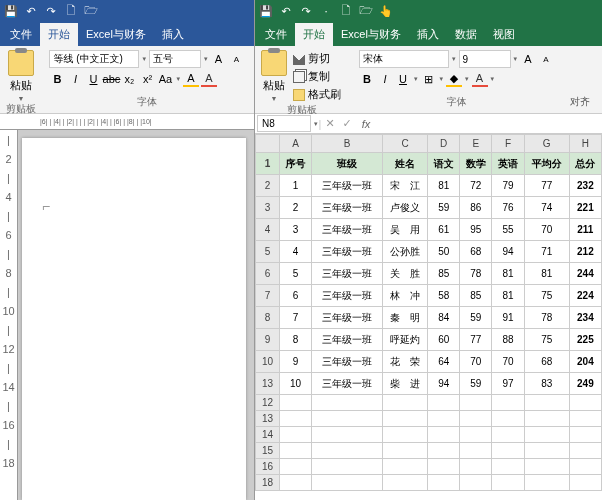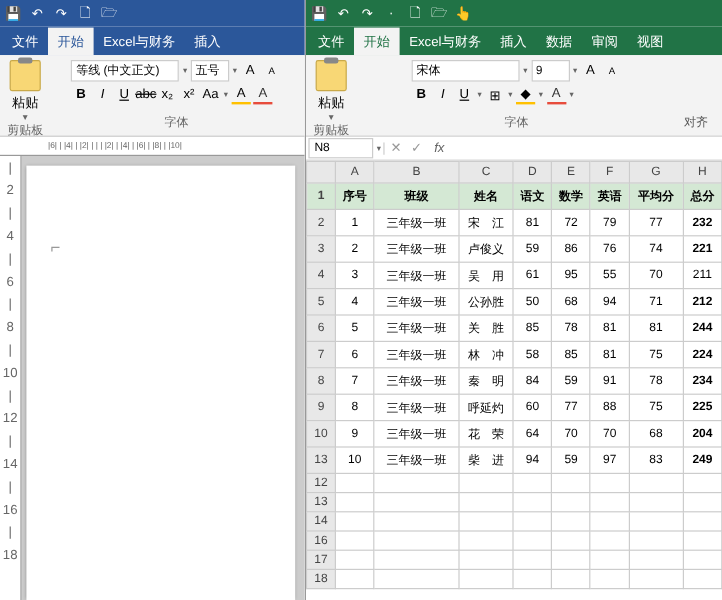--- a/index.html
+++ b/index.html
@@ -27,21 +27,21 @@
 .minibtns{display:flex;flex-direction:column;gap:1px;font-size:10px}
 .minibtn{display:flex;align-items:center;gap:3px;cursor:pointer;padding:1px 2px}
 .mini-ico{width:12px;height:12px;display:inline-block}
 .cut-ico{background:linear-gradient(45deg,#666 45%,transparent 45%),linear-gradient(-45deg,#666 45%,transparent 45%)}
 .copy-ico{border:1px solid #666;box-shadow:2px -2px 0 -1px #fff,2px -2px 0 0 #666}
 .brush-ico{background:#f8d775;border:1px solid #c9a949}
 .fontgroup{flex:1}
 .fontrow{display:flex;gap:2px;align-items:center;margin-bottom:3px}
 .fontsel{border:1px solid #ccc;background:#fff;padding:1px 3px;font-size:10px;height:18px}
 .fontname{width:90px}
-.fontsize{width:32px}
+.fontsize{width:52px}
 .fmtbtn{width:16px;height:16px;border:none;background:none;cursor:pointer;font-size:11px;display:inline-flex;align-items:center;justify-content:center}
 .bold{font-weight:bold}
 .italic{font-style:italic}
 .underline{text-decoration:underline}
 .strike{text-decoration:line-through}
 .colorbar{border-bottom:2px solid}
 .red{border-color:#e74c3c;color:#333}
 .yellow{border-color:#ffc000}
 .drop{font-size:7px;color:#666;cursor:pointer;padding:0 1px}
 .word-doc{flex:1;background:#ccc;display:flex;flex-direction:column;overflow:hidden}
@@ -154,30 +154,43 @@
     <span class="ico">🗋</span>
     <span class="ico">🗁</span>
     <span class="ico">👆</span>
   </div>
   <div class="tabs" id="excel-tabs">
       <span class="tab">文件</span>
       <span class="tab active">开始</span>
       <span class="tab">Excel与财务</span>
       <span class="tab">插入</span>
       <span class="tab">数据</span>
-      <span class="tab">审阅</span>
       <span class="tab">视图</span>
     </div>
   <div class="ribbon">
     <div class="group">
       <div style="display:flex;gap:4px;align-items:flex-start">
         <div class="paste">
           <div class="paste-ico"></div>
           <span>粘贴</span>
           <span class="drop">▼</span>
+        </div>
+        <div class="minibtns">
+          <div class="minibtn">
+              <span class="mini-ico cut-ico"></span>
+              <span>剪切</span>
+            </div>
+          <div class="minibtn">
+              <span class="mini-ico copy-ico"></span>
+              <span>复制</span>
+            </div>
+          <div class="minibtn">
+              <span class="mini-ico brush-ico"></span>
+              <span>格式刷</span>
+            </div>
         </div>
       </div>
       <span class="grouplabel">剪贴板</span>
     </div>
     <div class="group fontgroup">
       <div>
         <div class="fontrow">
           <input class="fontsel fontname" value="宋体" style="">
           <span class="drop">▾</span>
           <input class="fontsel fontsize" value="9" style="">
@@ -262,21 +275,21 @@
           </tr>
           <tr>
             <td class="rowhdr">4</td>
             <td style="">3</td>
             <td style="">三年级一班</td>
             <td style="">吴　用</td>
             <td style="">61</td>
             <td style="">95</td>
             <td style="">55</td>
             <td style="">70</td>
-            <td style="font-weight:normal">211</td>
+            <td style="font-weight:bold">211</td>
           </tr>
           <tr>
             <td class="rowhdr">5</td>
             <td style="">4</td>
             <td style="">三年级一班</td>
             <td style="">公孙胜</td>
             <td style="">50</td>
             <td style="">68</td>
             <td style="">94</td>
             <td style="">71</td>
@@ -375,32 +388,32 @@
             <td></td>
             <td></td>
             <td></td>
             <td></td>
             <td></td>
             <td></td>
             <td></td>
             <td></td>
           </tr>
           <tr class="emptyrow">
+            <td class="rowhdr">15</td>
+            <td></td>
+            <td></td>
+            <td></td>
+            <td></td>
+            <td></td>
+            <td></td>
+            <td></td>
+            <td></td>
+          </tr>
+          <tr class="emptyrow">
             <td class="rowhdr">16</td>
-            <td></td>
-            <td></td>
-            <td></td>
-            <td></td>
-            <td></td>
-            <td></td>
-            <td></td>
-            <td></td>
-          </tr>
-          <tr class="emptyrow">
-            <td class="rowhdr">17</td>
             <td></td>
             <td></td>
             <td></td>
             <td></td>
             <td></td>
             <td></td>
             <td></td>
             <td></td>
           </tr>
           <tr class="emptyrow">

